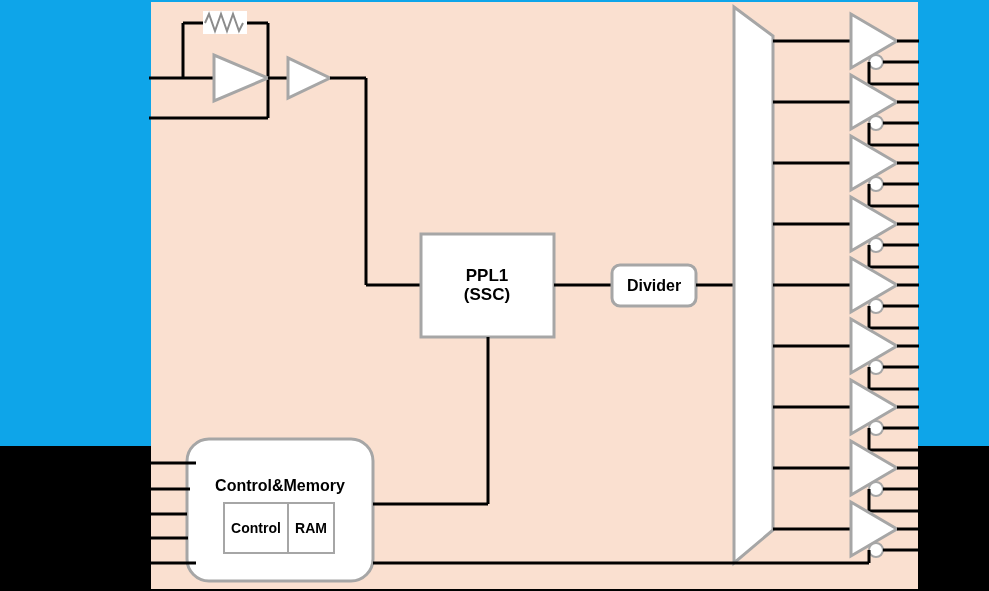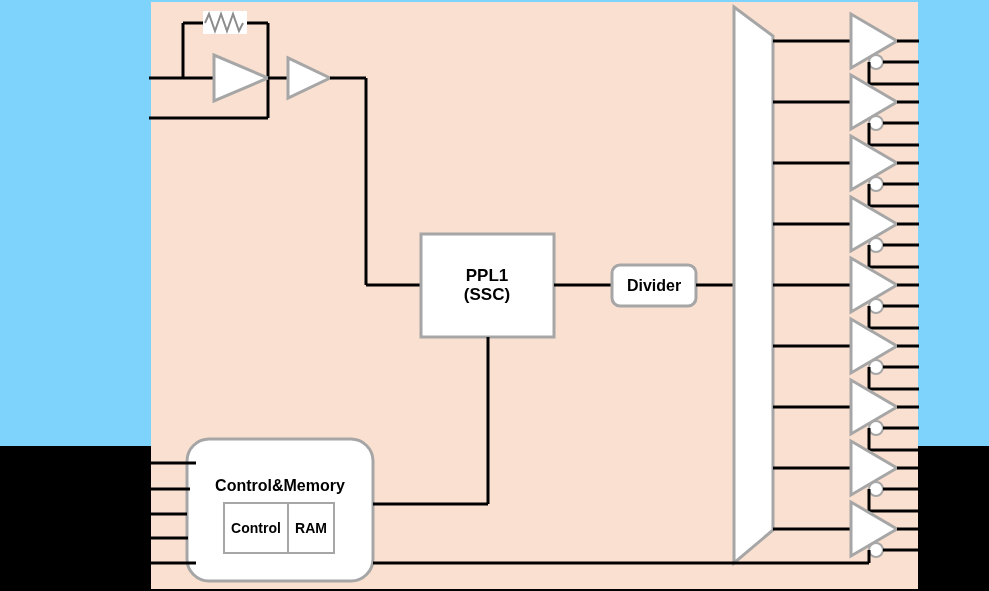--- a/index.html
+++ b/index.html
@@ -11,21 +11,21 @@
     height: 591px;
     overflow: hidden;
   }
   body {
     font-family: "Liberation Sans", sans-serif;
   }
   #stage {
     position: relative;
     width: 989px;
     height: 446px;
-    background: #7dd3fc;
+    background: #0ea5e9;
   }
   #diagram-svg {
     position: absolute;
     left: 0;
     top: 0;
     width: 989px;
     height: 591px;
     display: block;
   }
   .blk-label {

